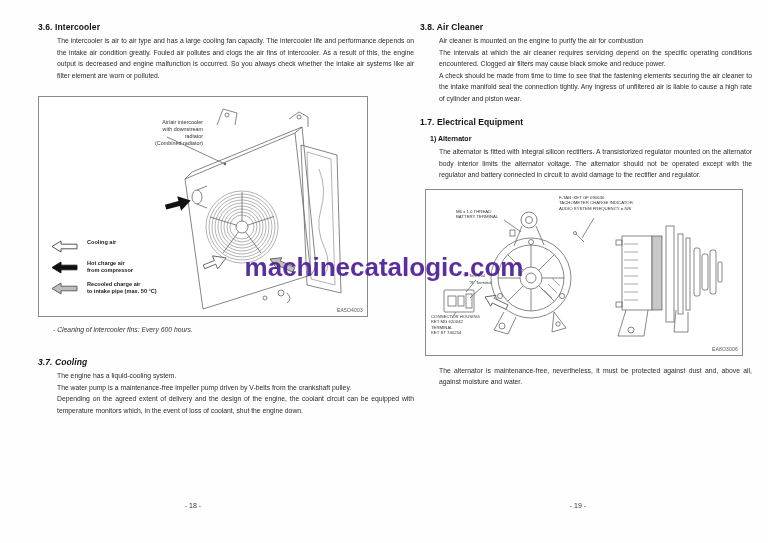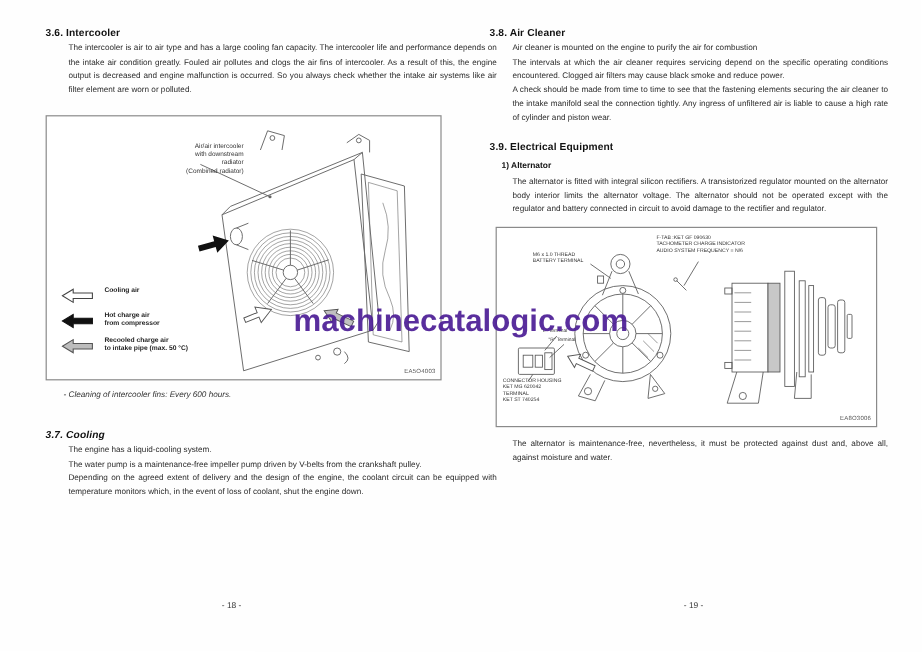--- a/index.html
+++ b/index.html
@@ -2,21 +2,21 @@
 <html><head>
 <meta charset="utf-8">
 <style>
   * { margin:0; padding:0; box-sizing:border-box; }
   html,body { width:768px; height:543px; background:#ffffff; overflow:hidden;
     font-family:"Liberation Sans", sans-serif; color:#2b2b2b; }
   .sheet { position:relative; width:768px; height:543px; background:#fefefe; }
 
   .col { position:absolute; top:22px; }
   .col-left  { left:38px;  width:376px; }
-  .col-right { left:408px; width:332px; }
+  .col-right { left:420px; width:332px; }
 
   .h1 { font-size:8.5px; font-weight:bold; color:#111; margin-bottom:3px; letter-spacing:.1px; }
   .mt24 { margin-top:24px;font-style:italic; }
   .mt13 { margin-top:13px; }
   .sub { font-size:7px; font-weight:bold; color:#111; margin:8px 0 4px 10px; }
   .p { font-size:6.8px; line-height:11.5px; text-align:justify; margin:0 0 0 19px; }
   .note { font-size:6.8px; font-style:italic; margin:9px 0 0 15px; color:#333; }
   .closing { margin-top:9px; }
 
   .fig { position:relative; border:1px solid #8a8a8a; background:#fff; }
@@ -152,21 +152,21 @@
     <p class="p">The water pump is a maintenance-free impeller pump driven by V-belts from the crankshaft pulley.</p>
     <p class="p">Depending on the agreed extent of delivery and the design of the engine, the coolant circuit can be equipped with temperature monitors which, in the event of loss of coolant, shut the engine down.</p>
   </div>
 
   <div class="col col-right">
     <div class="h1">3.8. Air Cleaner</div>
     <p class="p">Air cleaner is mounted on the engine to purify the air for combustion</p>
     <p class="p">The intervals at which the air cleaner requires servicing depend on the specific operating conditions encountered. Clogged air filters may cause black smoke and reduce power.</p>
     <p class="p">A check should be made from time to time to see that the fastening elements securing the air cleaner to the intake manifold seal the connection tightly. Any ingress of unfiltered air is liable to cause a high rate of cylinder and piston wear.</p>
 
-    <div class="h1 mt13">3.9. Electrical Equipment</div>
+    <div class="h1 mt13">1.7. Electrical Equipment</div>
     <div class="sub">1) Alternator</div>
     <p class="p">The alternator is fitted with integral silicon rectifiers. A transistorized regulator mounted on the alternator body interior limits the alternator voltage. The alternator should not be operated except with the regulator and battery connected in circuit to avoid damage to the rectifier and regulator.</p>
 
     <div class="fig fig2">
       <svg class="art" width="316" height="165" viewBox="0 0 316 165">
         <g stroke="#555" stroke-width="0.7" fill="none">
 
           <circle cx="103" cy="30" r="8"></circle>
             <circle cx="103" cy="30" r="3.5"></circle>
           <path d="M96 36 L88 56 M110 36 L118 55"></path>

